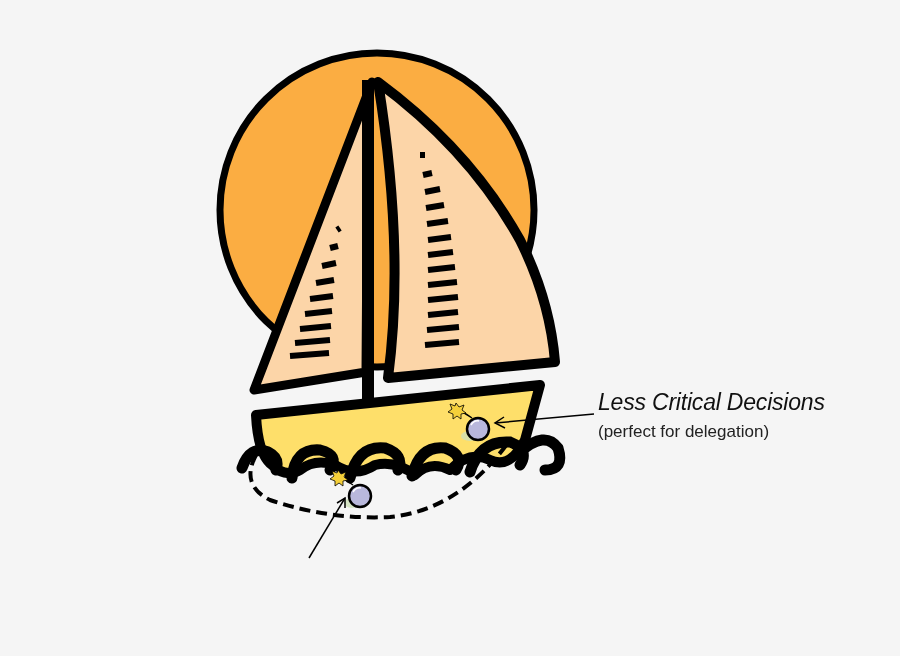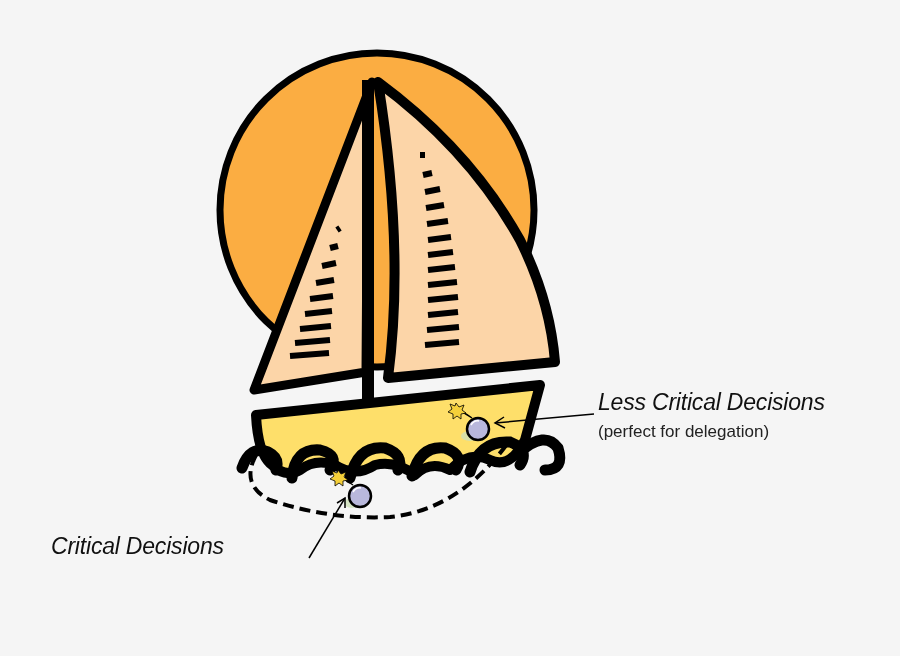--- a/index.html
+++ b/index.html
@@ -93,14 +93,13 @@
     <polyline points="337,503 345,498 345,508"></polyline>
   </g>
 </svg>
 
 <div id="less-label" class="label">
   <div class="title">Less Critical Decisions</div>
   <div class="sub">(perfect for delegation)</div>
 </div>
 
 <div id="crit-label" class="label">
-  <div class="title">Critical Decisions</div>
 </div>
 
 </body></html>

